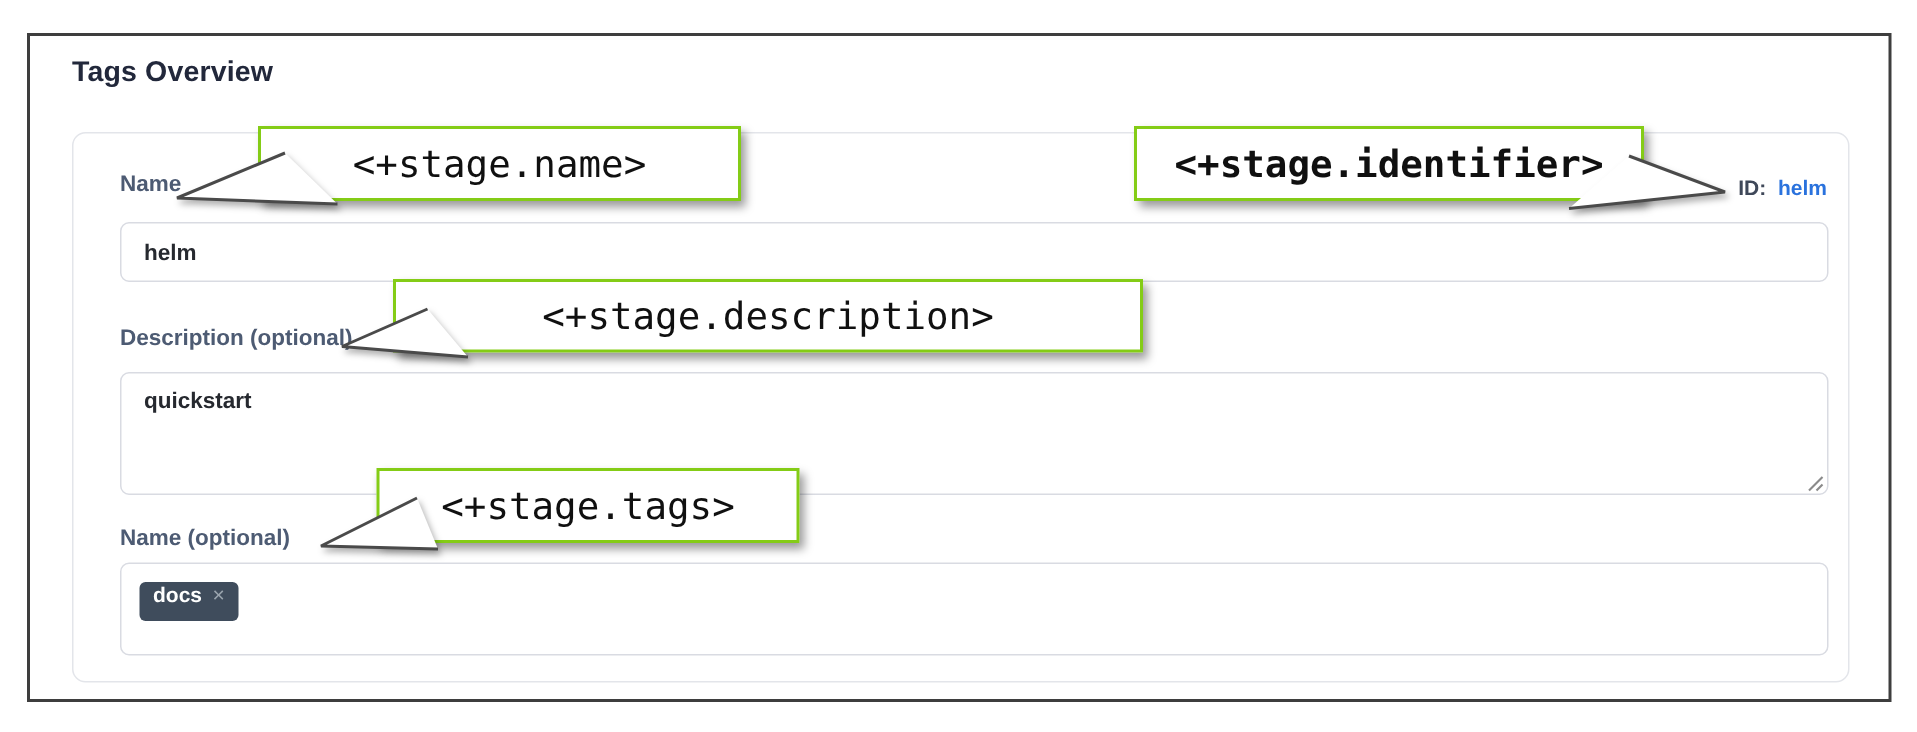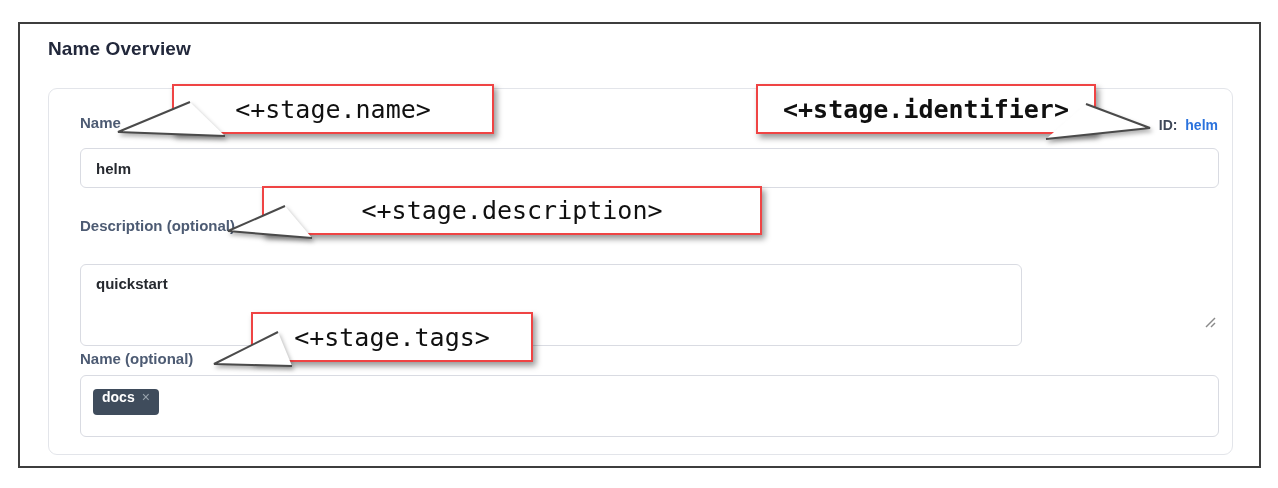--- a/index.html
+++ b/index.html
@@ -30,21 +30,21 @@
   }
   .id-prefix{color:#3f4859;margin-top:19px;}
   .id-value{color:#2a72dd;margin-left:4px;}
   .text-input{
     position:absolute;left:80px;top:148px;width:1139px;height:40px;
     border:1px solid #d9dbe2;border-radius:6px;box-sizing:border-box;
     padding:0 15px;font-family:"Liberation Sans",sans-serif;
     font-size:15px;font-weight:600;color:#26292f;background:#fff;outline:none;
   }
   .textarea-input{
-    position:absolute;left:80px;top:264px;width:942px;height:82px;
+    position:absolute;left:80px;top:248px;width:1139px;height:82px;
     border:1px solid #d9dbe2;border-radius:6px;box-sizing:border-box;
     padding:10px 15px;font-family:"Liberation Sans",sans-serif;
     font-size:15px;font-weight:600;color:#26292f;background:#fff;outline:none;
     resize:none;overflow:hidden;
   }
   .resize-handle{
     position:absolute;left:1204px;top:316px;width:12px;height:12px;z-index:2;
   }
   .tags-box{
     position:absolute;left:80px;top:375px;width:1139px;height:62px;
@@ -53,21 +53,21 @@
   }
   .tag-chip{
     display:inline-flex;align-items:flex-start;height:26px;
     background:#3f4c5c;border-radius:4px;padding:0 9px;
     font-size:14px;font-weight:600;color:#ffffff;cursor:pointer;
   }
   .tag-remove{
     margin-left:7px;color:#9aa4ae;font-weight:400;font-size:14px;cursor:pointer;
   }
   .callout{
-    position:absolute;background:#ffffff;border:2px solid #ef4444;
+    position:absolute;background:#ffffff;border:2px solid #84cc16;
     box-shadow:3px 4px 6px rgba(0,0,0,0.40);
     display:flex;align-items:center;justify-content:center;
     font-family:"DejaVu Sans Mono", monospace;font-size:25px;color:#101010;
     box-sizing:border-box;z-index:5;white-space:nowrap;
   }
   .callout-name{left:172px;top:84px;width:322px;height:50px;}
   .callout-identifier{left:756px;top:84px;width:340px;height:50px;font-weight:bold;}
   .callout-description{left:262px;top:186px;width:500px;height:49px;}
   .callout-tags{left:251px;top:312px;width:282px;height:50px;}
   .tails{
@@ -77,21 +77,21 @@
   .tails path{
     fill:#ffffff;stroke:#4a4a4a;stroke-width:2;stroke-linejoin:miter;
     filter:drop-shadow(2px 3px 2px rgba(0,0,0,0.30));
   }
 </style>
 </head>
 <body>
 
 <div class="outer-frame"></div>
 
-<div class="page-title">Name Overview</div>
+<div class="page-title">Tags Overview</div>
 
 <div class="card"></div>
 
 <div class="field-label label-name">Name</div>
 <input class="text-input" type="text" value="helm" style="">
 
 <div class="id-display">
   <span class="id-prefix">ID:</span>
   <span class="id-value">helm</span>
 </div>

